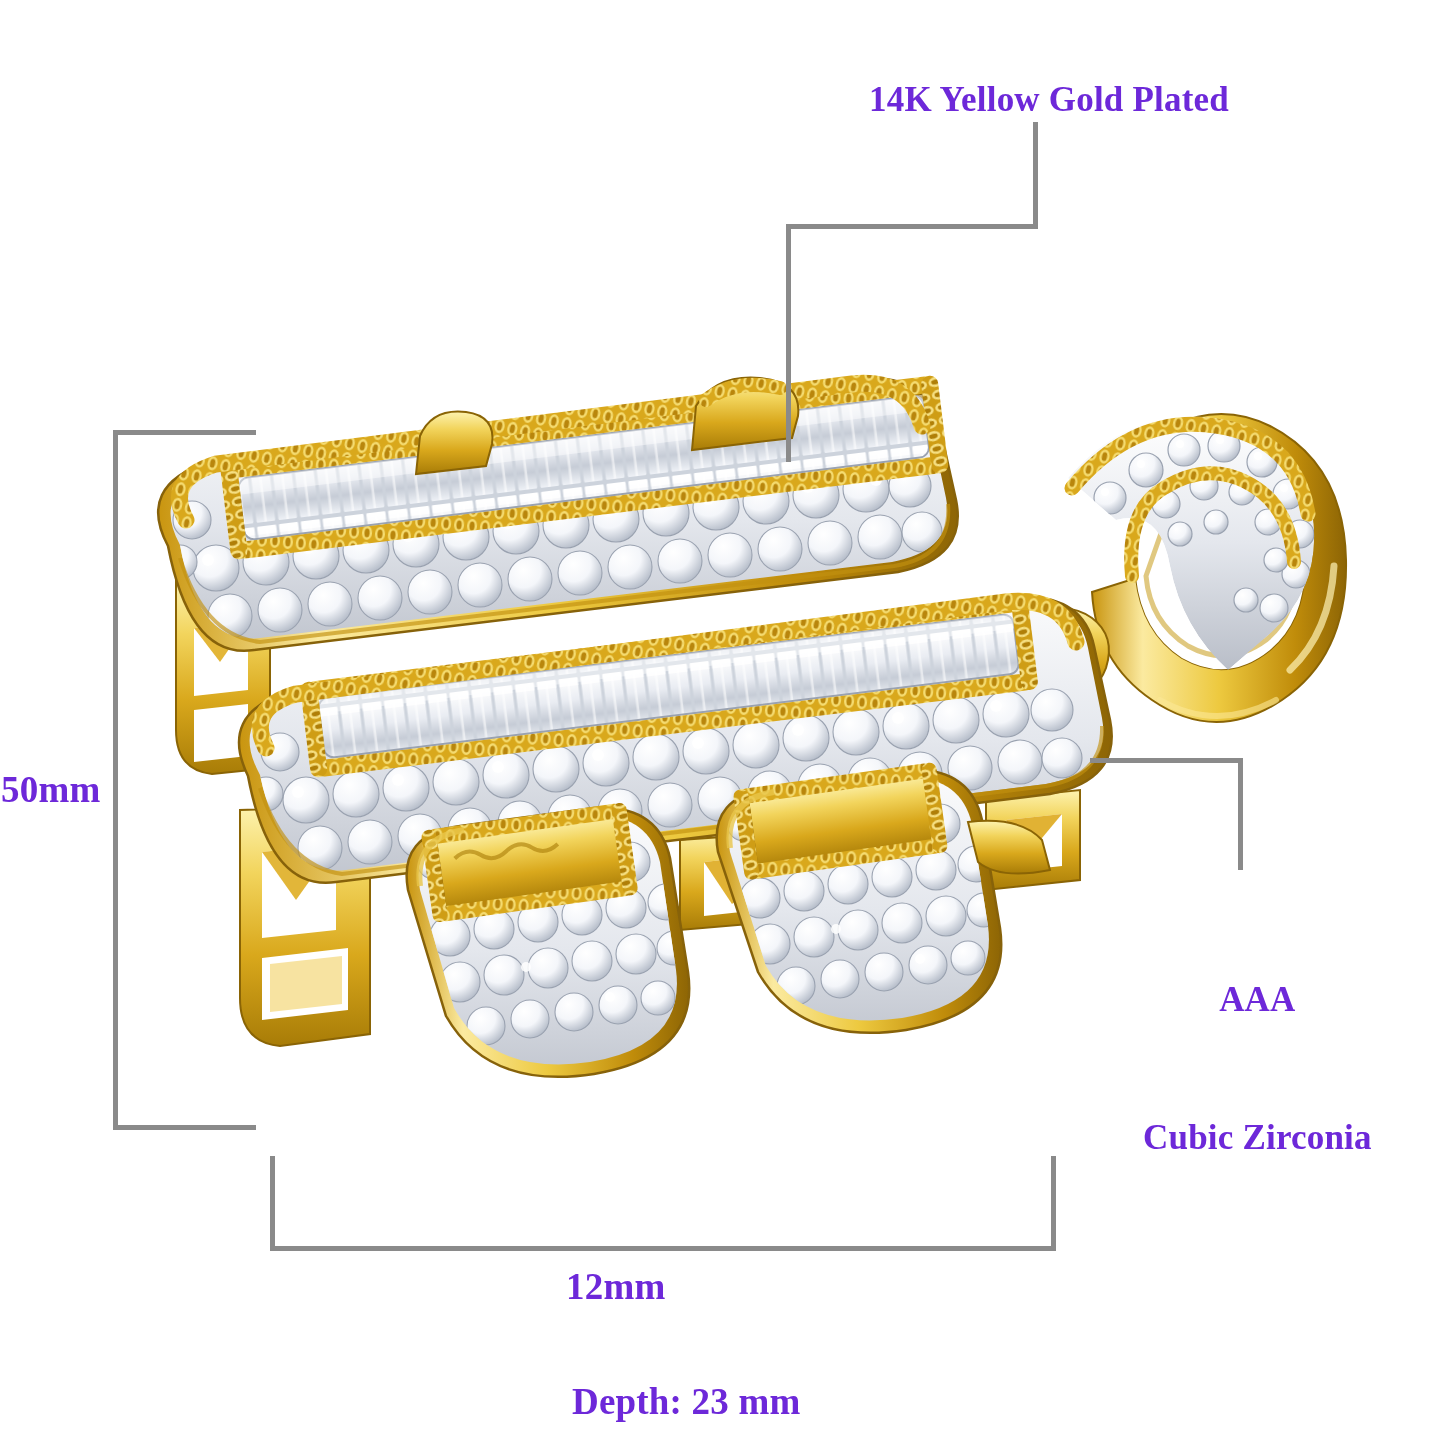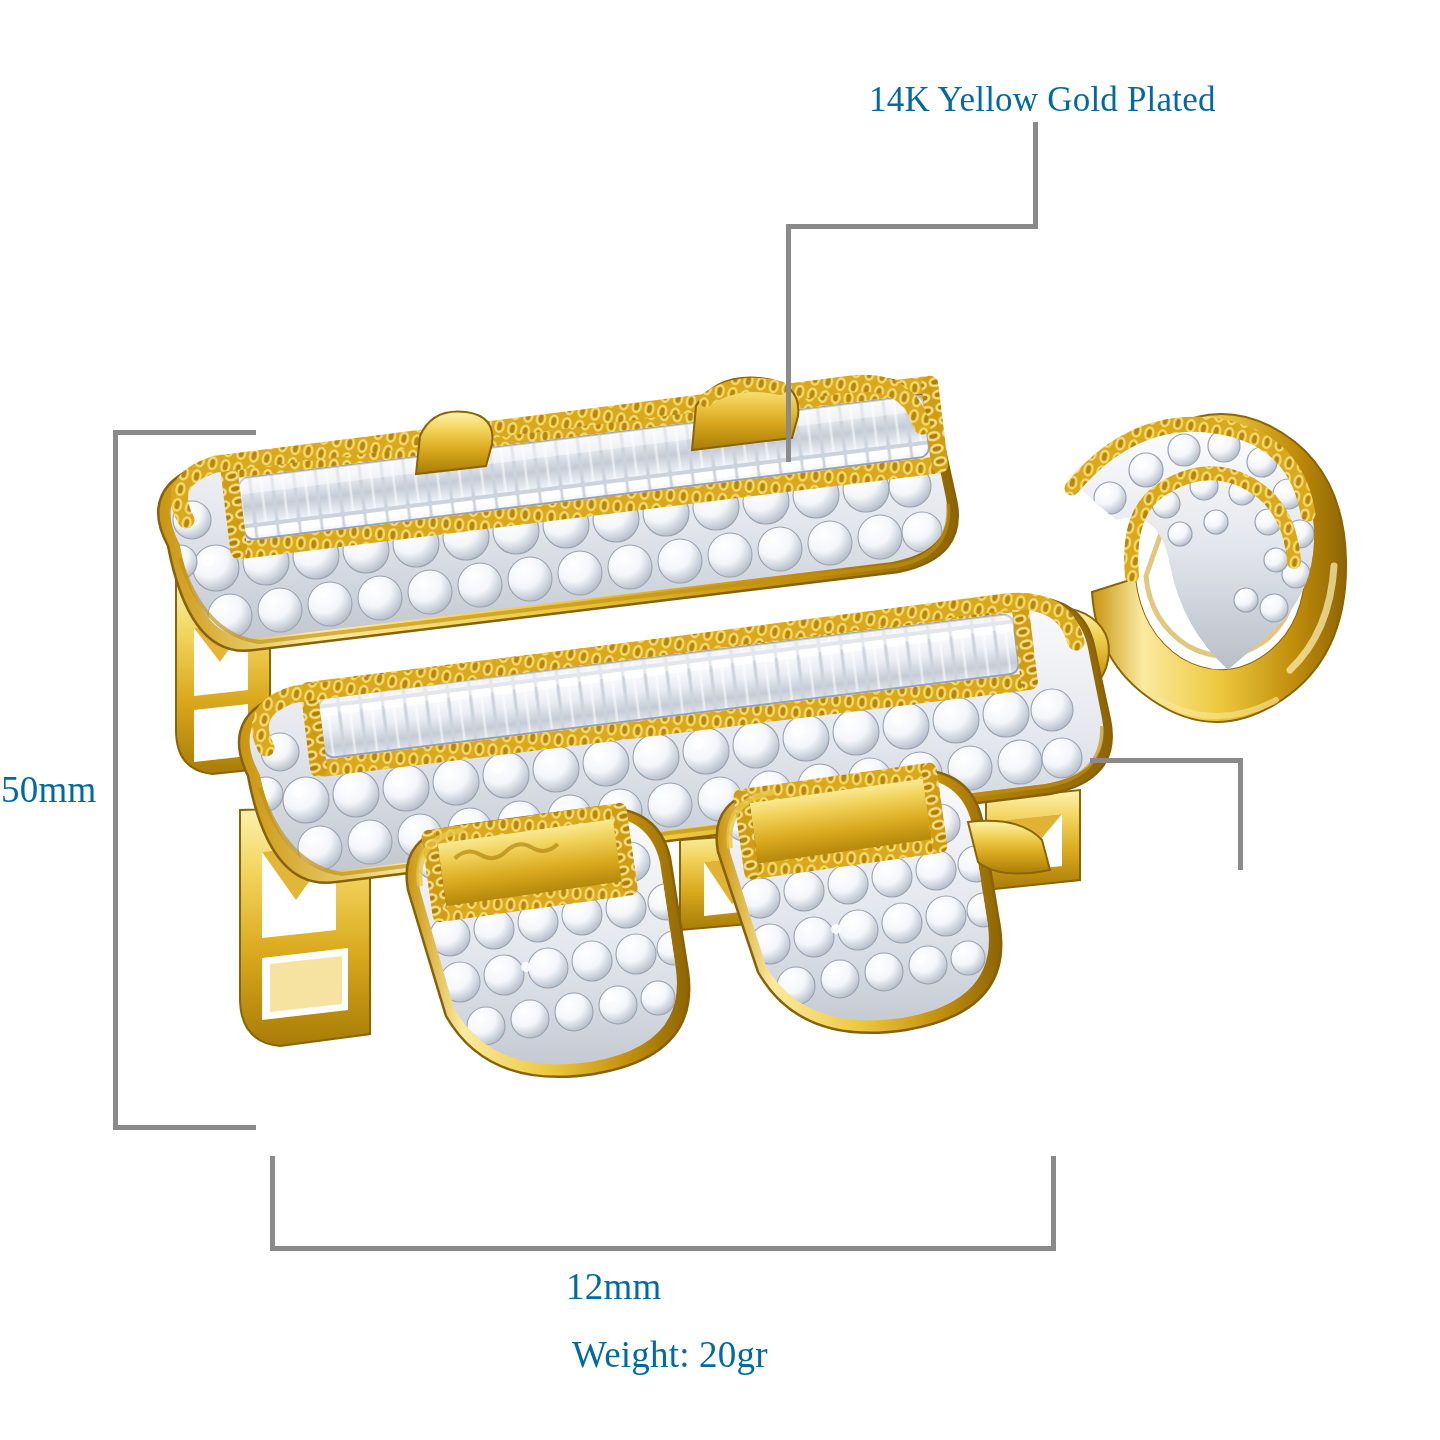--- a/index.html
+++ b/index.html
@@ -8,22 +8,22 @@
     background:#ffffff;
     font-family:"Liberation Serif", serif;
     position:relative;
     overflow:hidden;
   }
   .stage{position:absolute;inset:0;}
 
   
   .anno{
     position:absolute;
-    color:#0369a1;
-    font-weight:400;
+    color:#6d28d9;
+    font-weight:700;
     font-family:"Liberation Serif", serif;
     white-space:pre;
     letter-spacing:.2px;
   }
   #anno-gold{ left:869px; top:80px; font-size:35px; }
   #anno-cz{ left:1143px; top:885px; font-size:35px; line-height:46px; text-align:center;}
   #anno-cz div{display:block;}
   #dim-50{ left:1px; top:768px; font-size:37px; }
   #dim-12{ left:566px; top:1265px; font-size:37px; }
   #spec-weight{ left:572px; top:1333px; font-size:37px; }
@@ -472,21 +472,25 @@
   <div class="ln lnV" id="d50-v"></div>
   <div class="ln lnH" id="d50-t1"></div>
   <div class="ln lnH" id="d50-t2"></div>
 
   <div class="ln lnH" id="d12-h"></div>
   <div class="ln lnV" id="d12-t1"></div>
   <div class="ln lnV" id="d12-t2"></div>
 
   <div class="anno" id="anno-gold">14K Yellow Gold Plated</div>
 
+  <div class="anno" id="anno-cz">
+    <div>AAA</div>
+    <div>Cubic Zirconia</div>
+  </div>
 
   <div class="anno" id="dim-50">50mm</div>
 
   <div class="anno" id="dim-12">12mm</div>
 
-  <div class="anno" id="spec-weight">Weight: 20gr</div>
-
+
+  <div class="anno" id="spec-depth">Depth: 23 mm</div>
 
 </div>
 
 </body></html>

